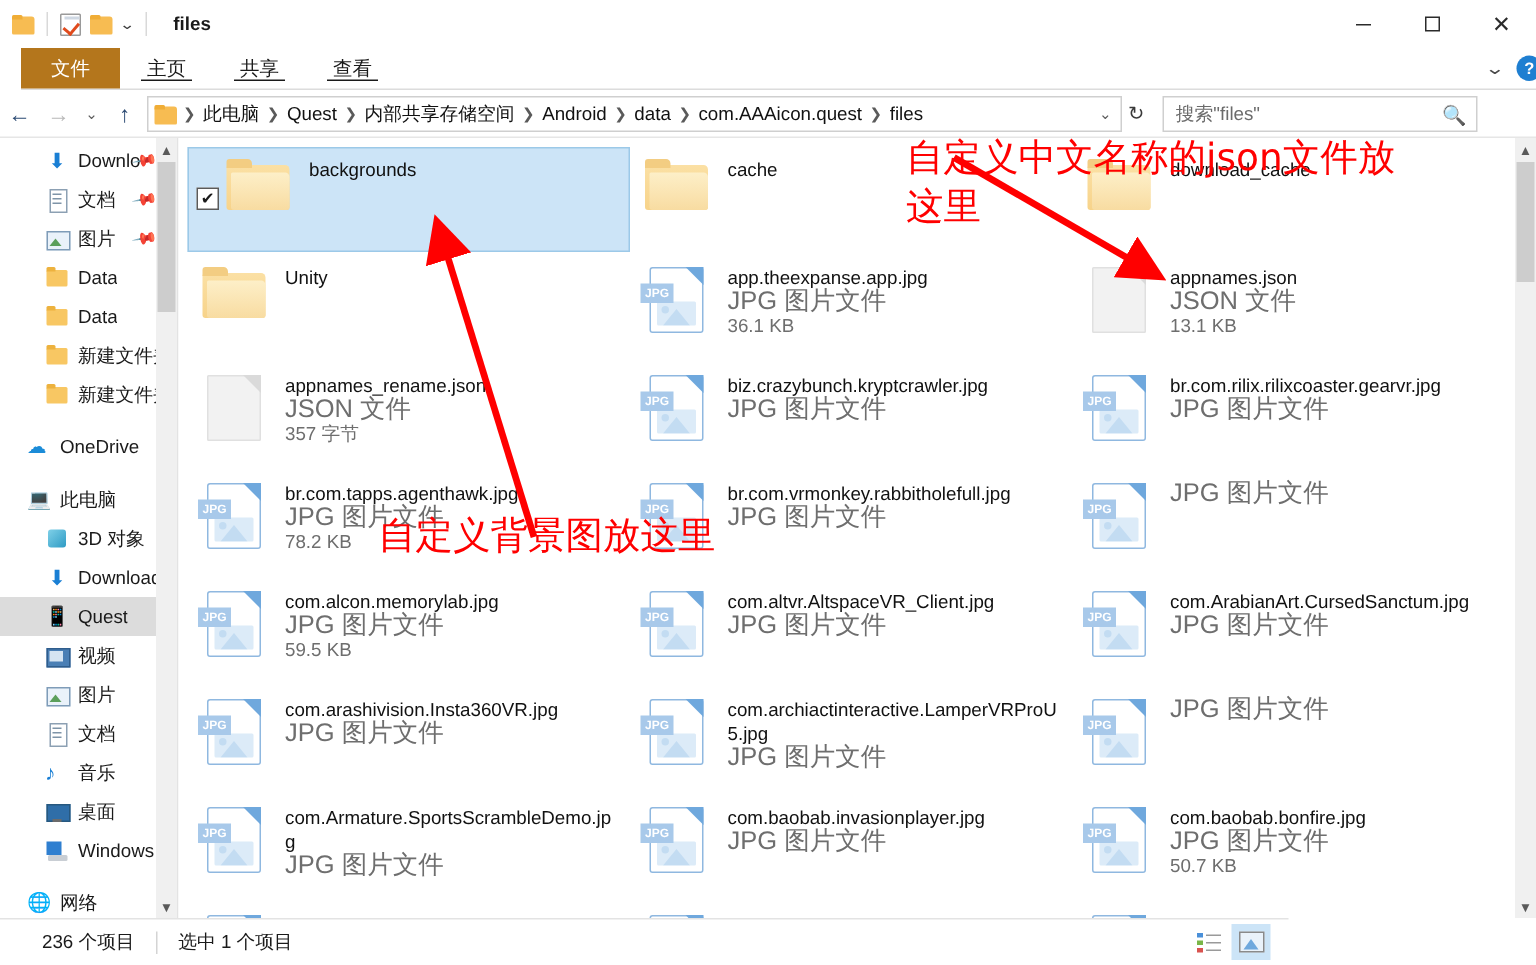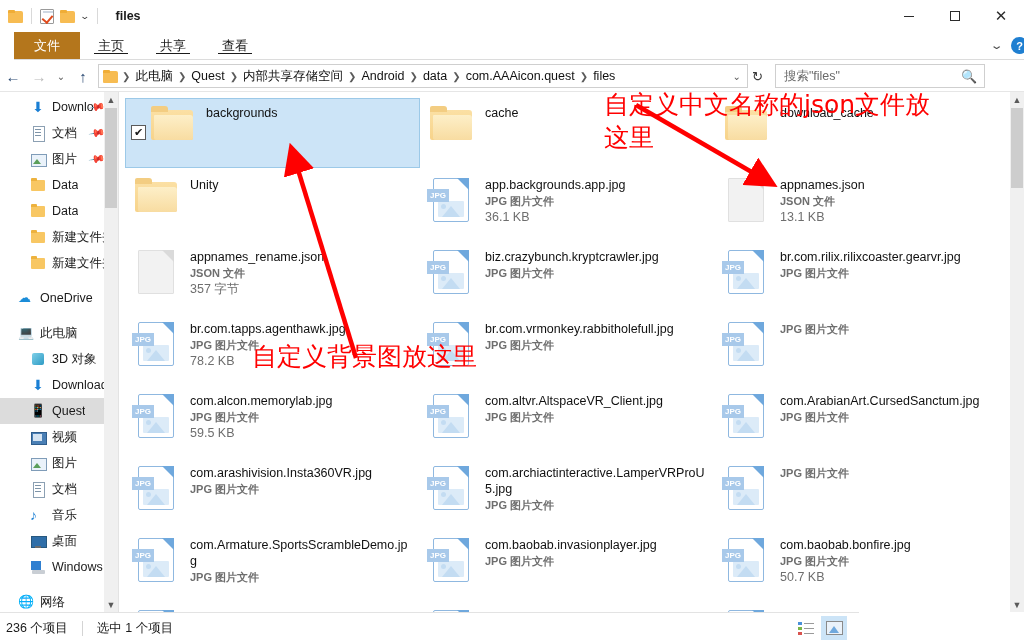--- a/index.html
+++ b/index.html
@@ -283,41 +283,41 @@
   }
   .f-doc .fold {
     position:absolute; right:0; top:0; width:0;height:0;
     border-left:12px solid transparent; border-top:12px solid #dadada;
   }
 
   .meta { flex:1; min-width:0; padding-top:1px; }
   .fname {
     font-size:12.5px; color:#111111; line-height:16px; word-break:break-all;
   }
-  .ftype { font-size:11px; color:#6e6e6e; line-height:16px;font-weight:bold; }
+  .ftype { font-size:17px; color:#6e6e6e; line-height:16px; }
   .fsize { font-size:12.5px; color:#6e6e6e; line-height:16px; }
 
   
   .content-scroll {
     position:absolute; right:0; top:0; width:14px; height:521px; background:#f0f0f0;
   }
   .content-scroll .arrow {
     height:16px; display:flex; align-items:center; justify-content:center;
     font-size:9px; color:#5a5a5a;
   }
   .content-scroll .arrow.bot{ position:absolute; bottom:0; width:14px;}
   .content-scroll .thumb {
     position:absolute; top:16px; left:1px; width:12px; height:80px; background:#cdcdcd;
   }
 
   
   .statusbar {
     position:absolute; left:0; bottom:0; width:859px; height:31px;
     background:#ffffff; border-top:1px solid #e3e3e3;
-    display:flex; align-items:center; padding-left:6px; gap:0;
+    display:flex; align-items:center; padding-left:28px; gap:0;
   }
   .st-text { font-size:12.5px; color:#1a1a1a; }
   .st-div { width:1px; height:15px; background:#d4d4d4; margin:0 14px; }
   .viewbtns { margin-left:auto; display:flex; align-items:center; gap:2px; padding-right:12px; }
   .vbtn { width:26px; height:24px; display:flex; align-items:center; justify-content:center; }
   .vbtn.active { background:#cce4f7; }
   .v-details { width:16px; height:13px; position:relative; }
   .v-details i {
     position:absolute; left:0; width:4px; height:3px; display:block;
   }
@@ -567,21 +567,21 @@
           <div class="tile">
             <span class="icon-wrap">
               <span class="f-jpg">
                 <span class="page"></span>
                 <span class="fold"></span>
                 <span class="pic"></span>
                 <span class="badge">JPG</span>
               </span>
             </span>
             <div class="meta">
-              <div class="fname">app.backgrounds.app.jpg</div>
+              <div class="fname">app.theexpanse.app.jpg</div>
               <div class="ftype">JPG 图片文件</div>
               <div class="fsize">36.1 KB</div>
             </div>
           </div>
           <div class="tile">
             <span class="icon-wrap">
               <span class="f-doc">
                 <span class="page"></span>
                 <span class="fold"></span>
               </span>

